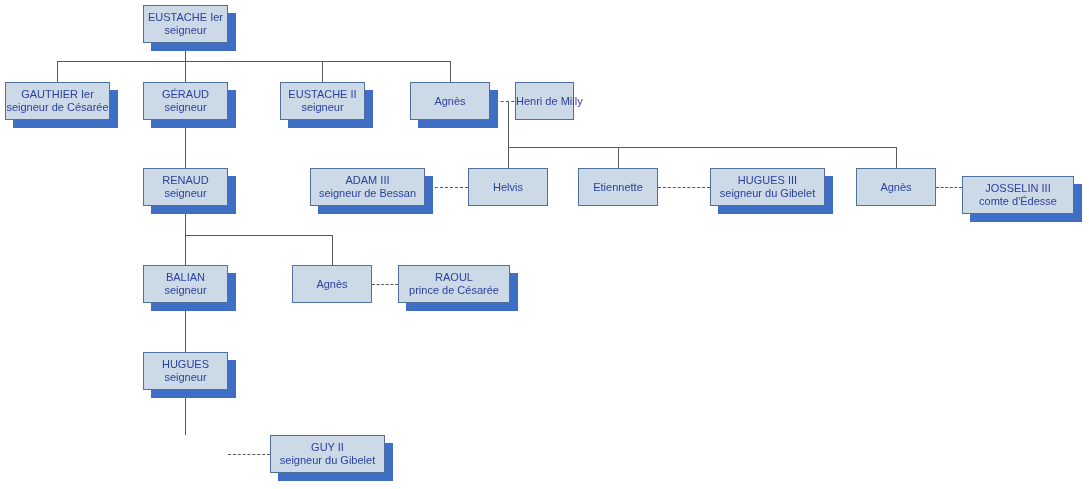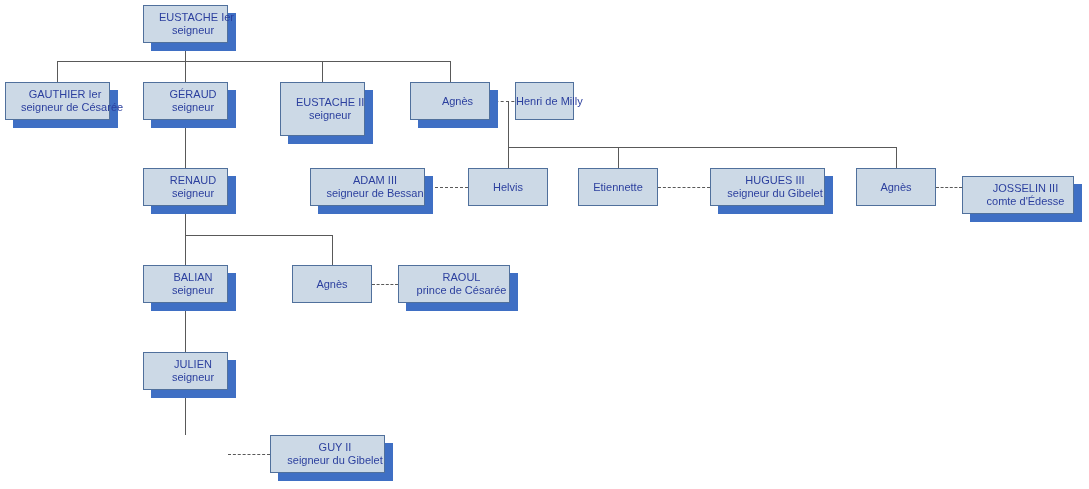--- a/index.html
+++ b/index.html
@@ -19,21 +19,21 @@
     color: #2b3f9e;
     display: flex;
     flex-direction: column;
     align-items: center;
     justify-content: center;
     text-align: center;
     font-size: 11px;
     line-height: 13px;
     z-index: 2;
   }
-  .node.shadow { box-shadow: 8px 8px 0 0 #3f6fc4; padding-left: 15px; }
+  .node.shadow { box-shadow: 8px 8px 0 0 #3f6fc4; }
   .node .nm, .node .tt { width: 100%; white-space: nowrap; }
   .hline, .vline {
     position: absolute;
     background: #595959;
     z-index: 1;
   }
   .hline { height: 1px; }
   .vline { width: 1px; }
   .dline {
     position: absolute;
@@ -53,21 +53,21 @@
   </div>
 
   <div class="node shadow" style="left:5px;top:82px;width:105px;height:38px">
     <div class="nm">GAUTHIER Ier</div>
     <div class="tt">seigneur de Césarée</div>
   </div>
   <div class="node shadow" style="left:143px;top:82px;width:85px;height:38px">
     <div class="nm">GÉRAUD</div>
     <div class="tt">seigneur</div>
   </div>
-  <div class="node shadow" style="left:280px;top:82px;width:85px;height:54px">
+  <div class="node shadow" style="left:280px;top:82px;width:85px;height:38px">
     <div class="nm">EUSTACHE II</div>
     <div class="tt">seigneur</div>
   </div>
   <div class="node shadow" style="left:410px;top:82px;width:80px;height:38px">
     <div class="nm">Agnès</div>
   </div>
   <div class="node" style="left:515px;top:82px;width:59px;height:38px">
     <div class="nm">Henri de Milly</div>
   </div>
 
@@ -103,21 +103,21 @@
   </div>
   <div class="node" style="left:292px;top:265px;width:80px;height:38px">
     <div class="nm">Agnès</div>
   </div>
   <div class="node shadow" style="left:398px;top:265px;width:112px;height:38px">
     <div class="nm">RAOUL</div>
     <div class="tt">prince de Césarée</div>
   </div>
 
   <div class="node shadow" style="left:143px;top:352px;width:85px;height:38px">
-    <div class="nm">JULIEN</div>
+    <div class="nm">HUGUES</div>
     <div class="tt">seigneur</div>
   </div>
 
   <div class="node shadow" style="left:270px;top:435px;width:115px;height:38px">
     <div class="nm">GUY II</div>
     <div class="tt">seigneur du Gibelet</div>
   </div>
 
   <div class="vline" style="left:185px;top:43px;height:18px"></div>
   <div class="hline" style="left:57px;top:61px;width:394px"></div>

